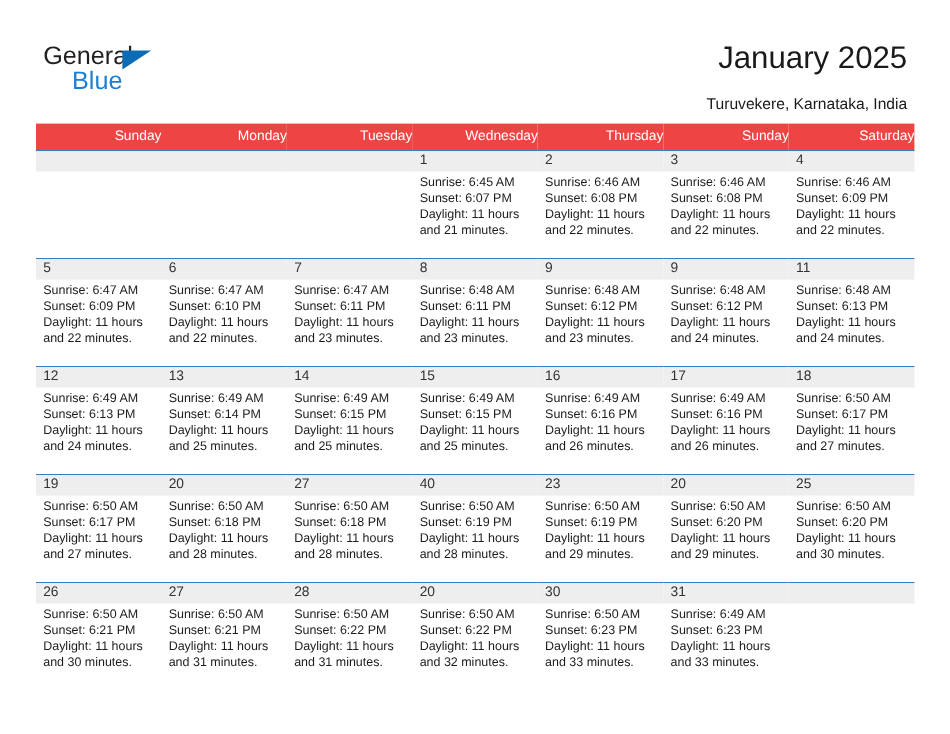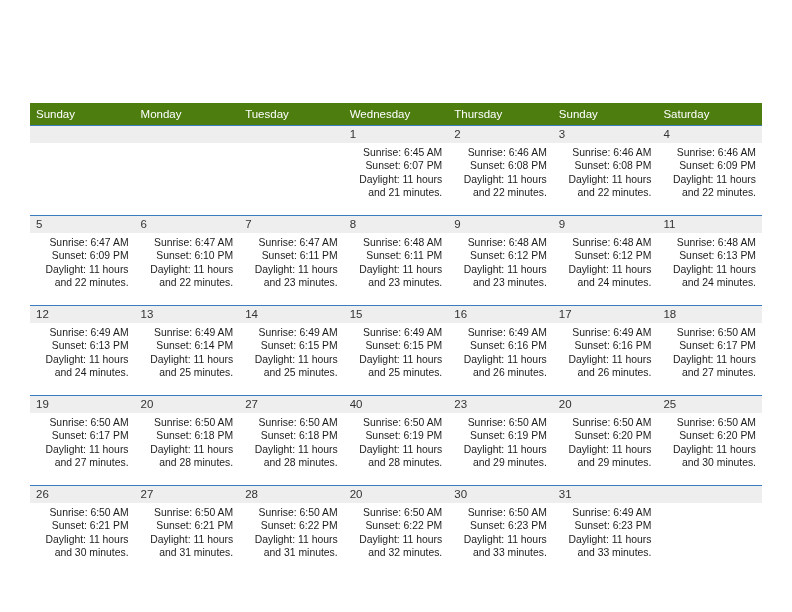--- a/index.html
+++ b/index.html
@@ -82,25 +82,25 @@
   
   .calendar {
     position: absolute;
     left: 30px;
     top: 103px;
     width: 732px;
     border-collapse: collapse;
     table-layout: fixed;
   }
   .calendar th {
-    background: #4d7c0f;
+    background: #ef4444;
     color: #ffffff;
     font-size: 11.5px;
     font-weight: normal;
-    text-align: left;
+    text-align: right;
     padding: 5px 0 5px 6px;
     height: 21px;
     border: none;
   }
   .calendar td {
     vertical-align: top;
     padding: 0;
     border-top: 1px solid #3a7dbe;
     border-left: none;
     border-right: none;
@@ -118,29 +118,39 @@
     padding-left: 6px;
     font-size: 11.5px;
     color: #333333;
   }
   td.empty .daynum-band { background: #eeeeee; }
   .details {
     padding: 3px 6px 0 6px;
     font-size: 10.4px;
     line-height: 13.3px;
     color: #1c1c1c;
-    text-align: right;
   }
   .details div { white-space: nowrap; }
 </style>
 </head>
 <body>
 
 <div class="page">
 
+  <div class="top">
+
+    <div class="logo">
+      <span class="logo-general">General</span>
+      <span class="logo-tri"></span>
+      <span class="logo-blue">Blue</span>
+    </div>
+
+    <div class="title">January 2025</div>
+    <div class="subtitle">Turuvekere, Karnataka, India</div>
+  </div>
 
   <table class="calendar">
     <thead>
       <tr id="weekday-row">
           <th>Sunday</th>
           <th>Monday</th>
           <th>Tuesday</th>
           <th>Wednesday</th>
           <th>Thursday</th>
           <th>Sunday</th>

